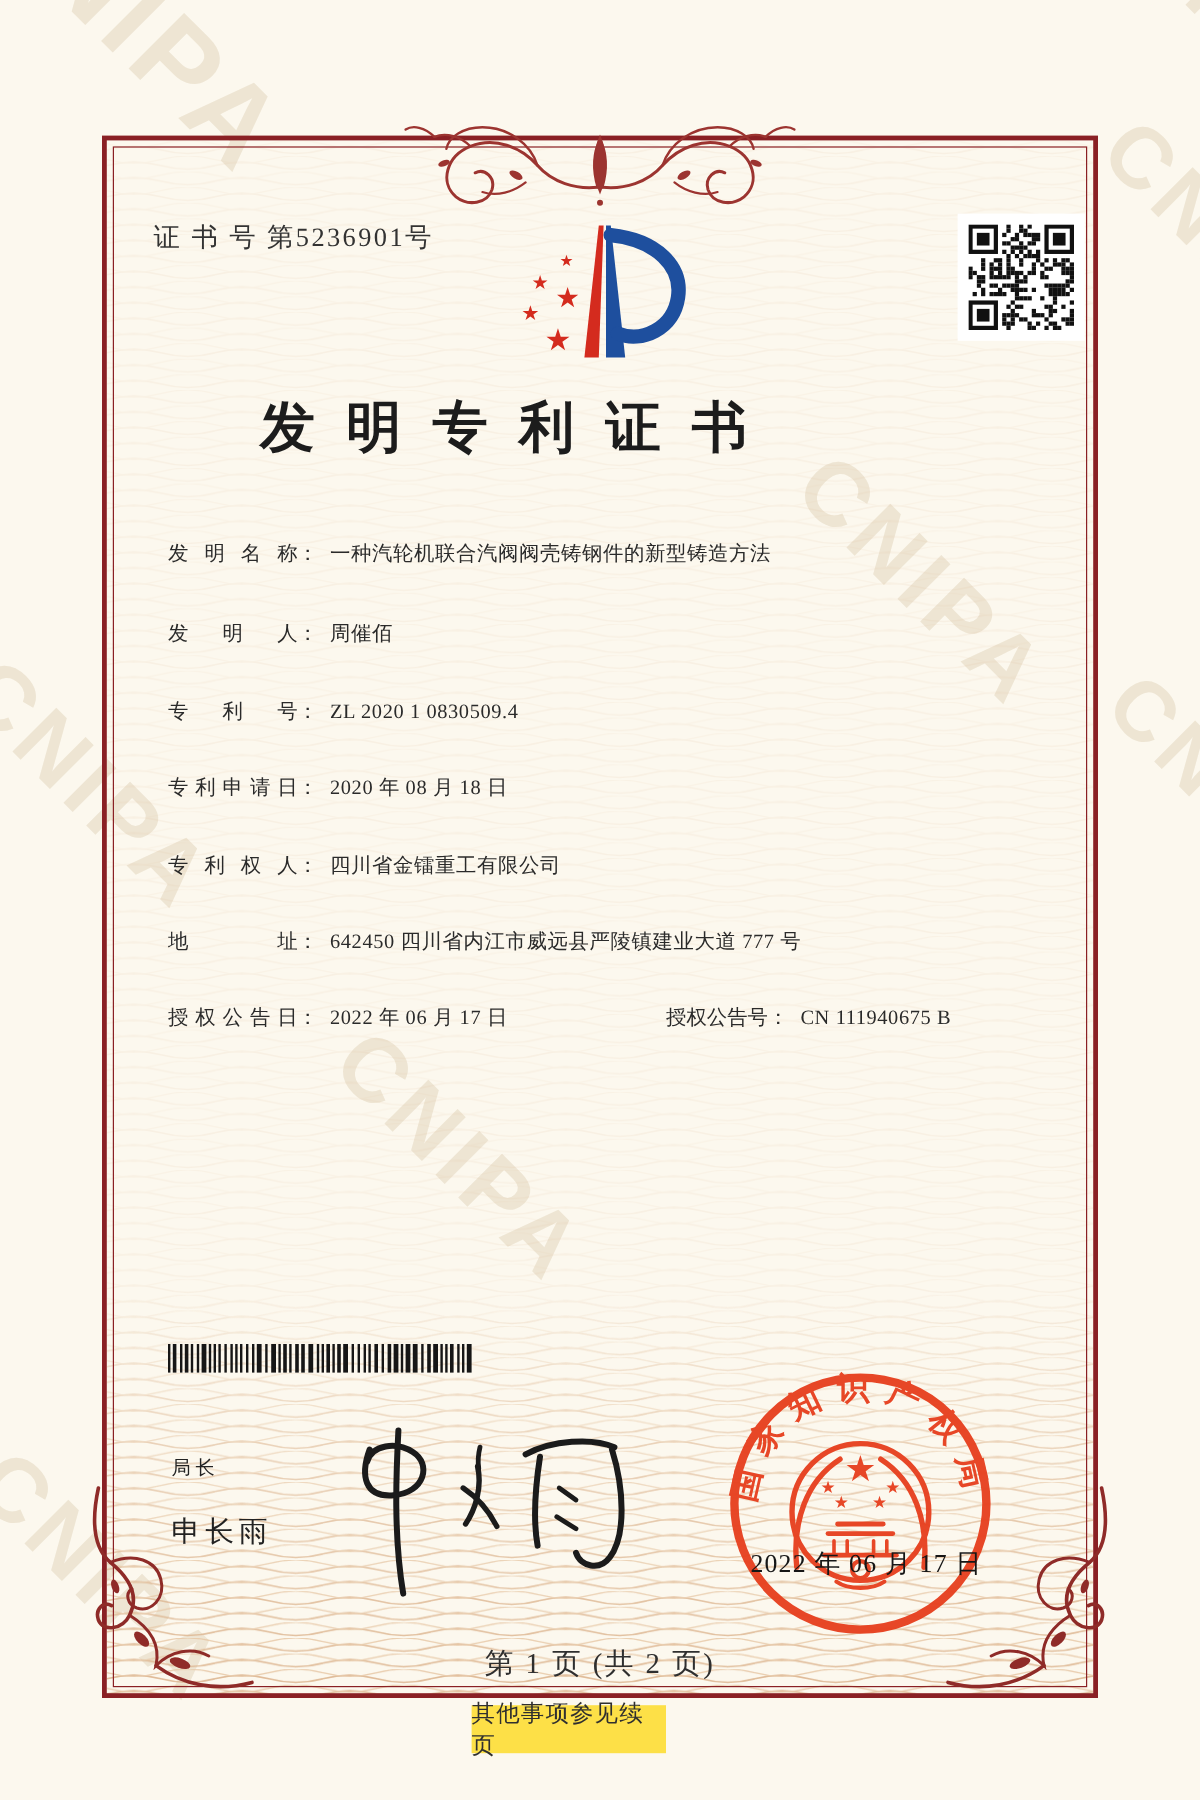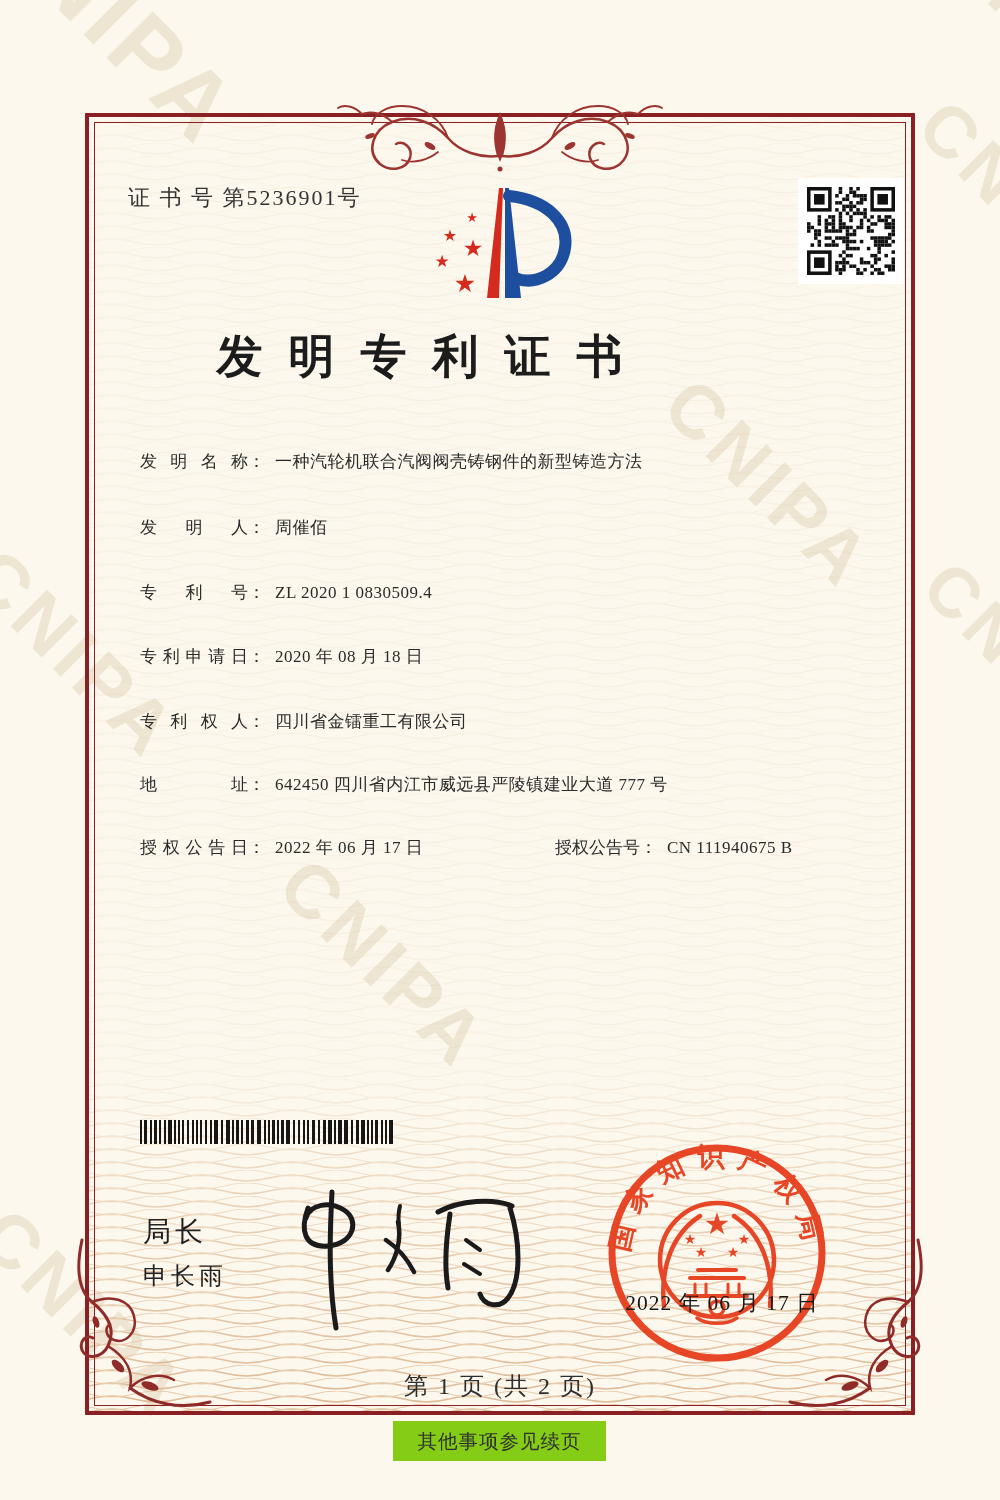--- a/index.html
+++ b/index.html
@@ -43,32 +43,32 @@
   .flabel{display:inline-block;width:108px;text-align:justify;text-align-last:justify;vertical-align:top;}
   .colon{display:inline-block;margin-right:10px;}
   .fvalue{letter-spacing:.5px;}
   .row2{position:absolute;left:415px;top:0;}
   
   .paras{left:120px;top:876px;width:764px;font-size:21px;line-height:33px;
     text-align:justify;letter-spacing:.6px;}
   .paras p{margin:0 0 2px 0;text-indent:2em;}
   
   #barcode{left:140px;top:1120px;z-index:5;}
-  .sig-title{left:143px;top:1213px;font-size:28px;letter-spacing:4px;
+  .sig-title{left:143px;top:1213px;font-size:16px;letter-spacing:4px;
     font-family:Liberation Serif, serif;color:#222;}
   .sig-name{left:143px;top:1260px;font-size:24px;letter-spacing:4px;
     font-family:"Liberation Sans","DejaVu Sans",sans-serif;color:#222;}
   #signature{left:280px;top:1170px;z-index:6;}
   #seal{left:602px;top:1138px;z-index:6;opacity:.96;}
   .seal-date{left:612px;top:1288px;width:220px;text-align:center;z-index:7;
     font-size:21.5px;letter-spacing:1px;color:#161616;}
   .page-info{left:0;top:1370px;width:1000px;text-align:center;font-size:24px;
     letter-spacing:2px;color:#2f2f2f;z-index:5;}
   .cont-note{
-    left:393px;top:1421px;width:213px;height:40px;background:#84cc16;z-index:5;
+    left:393px;top:1421px;width:162px;height:40px;background:#fde047;z-index:5;
     display:flex;align-items:center;justify-content:center;
     font-size:19.5px;letter-spacing:1px;color:#2f2f2f;
   }
 </style>
 </head>
 <body>
 
 <div class="wm" style="left:-50px;top:-40px;font-size:95px;">CNIPA</div>
 <div class="wm" style="left:880px;top:-55px;font-size:75px;">CNIPA</div>
 <div class="wm" style="left:895px;top:160px;font-size:72px;">CNIPA</div>

